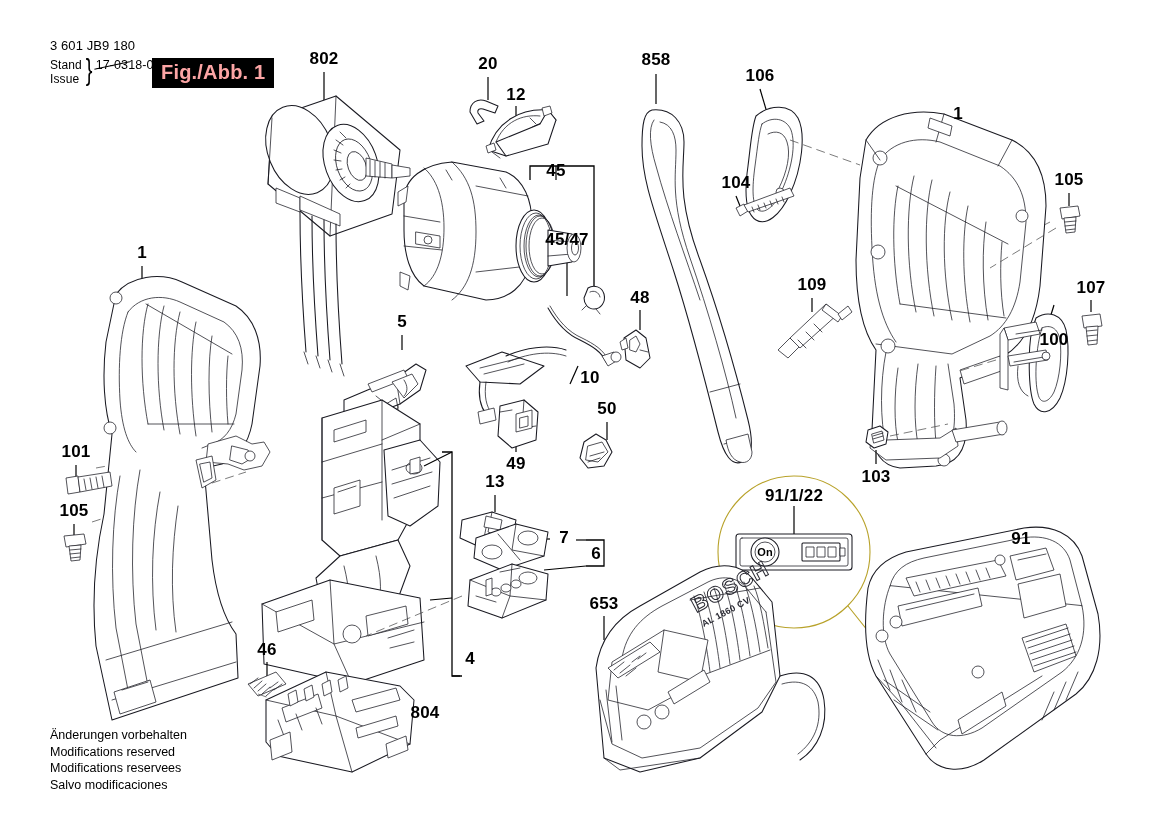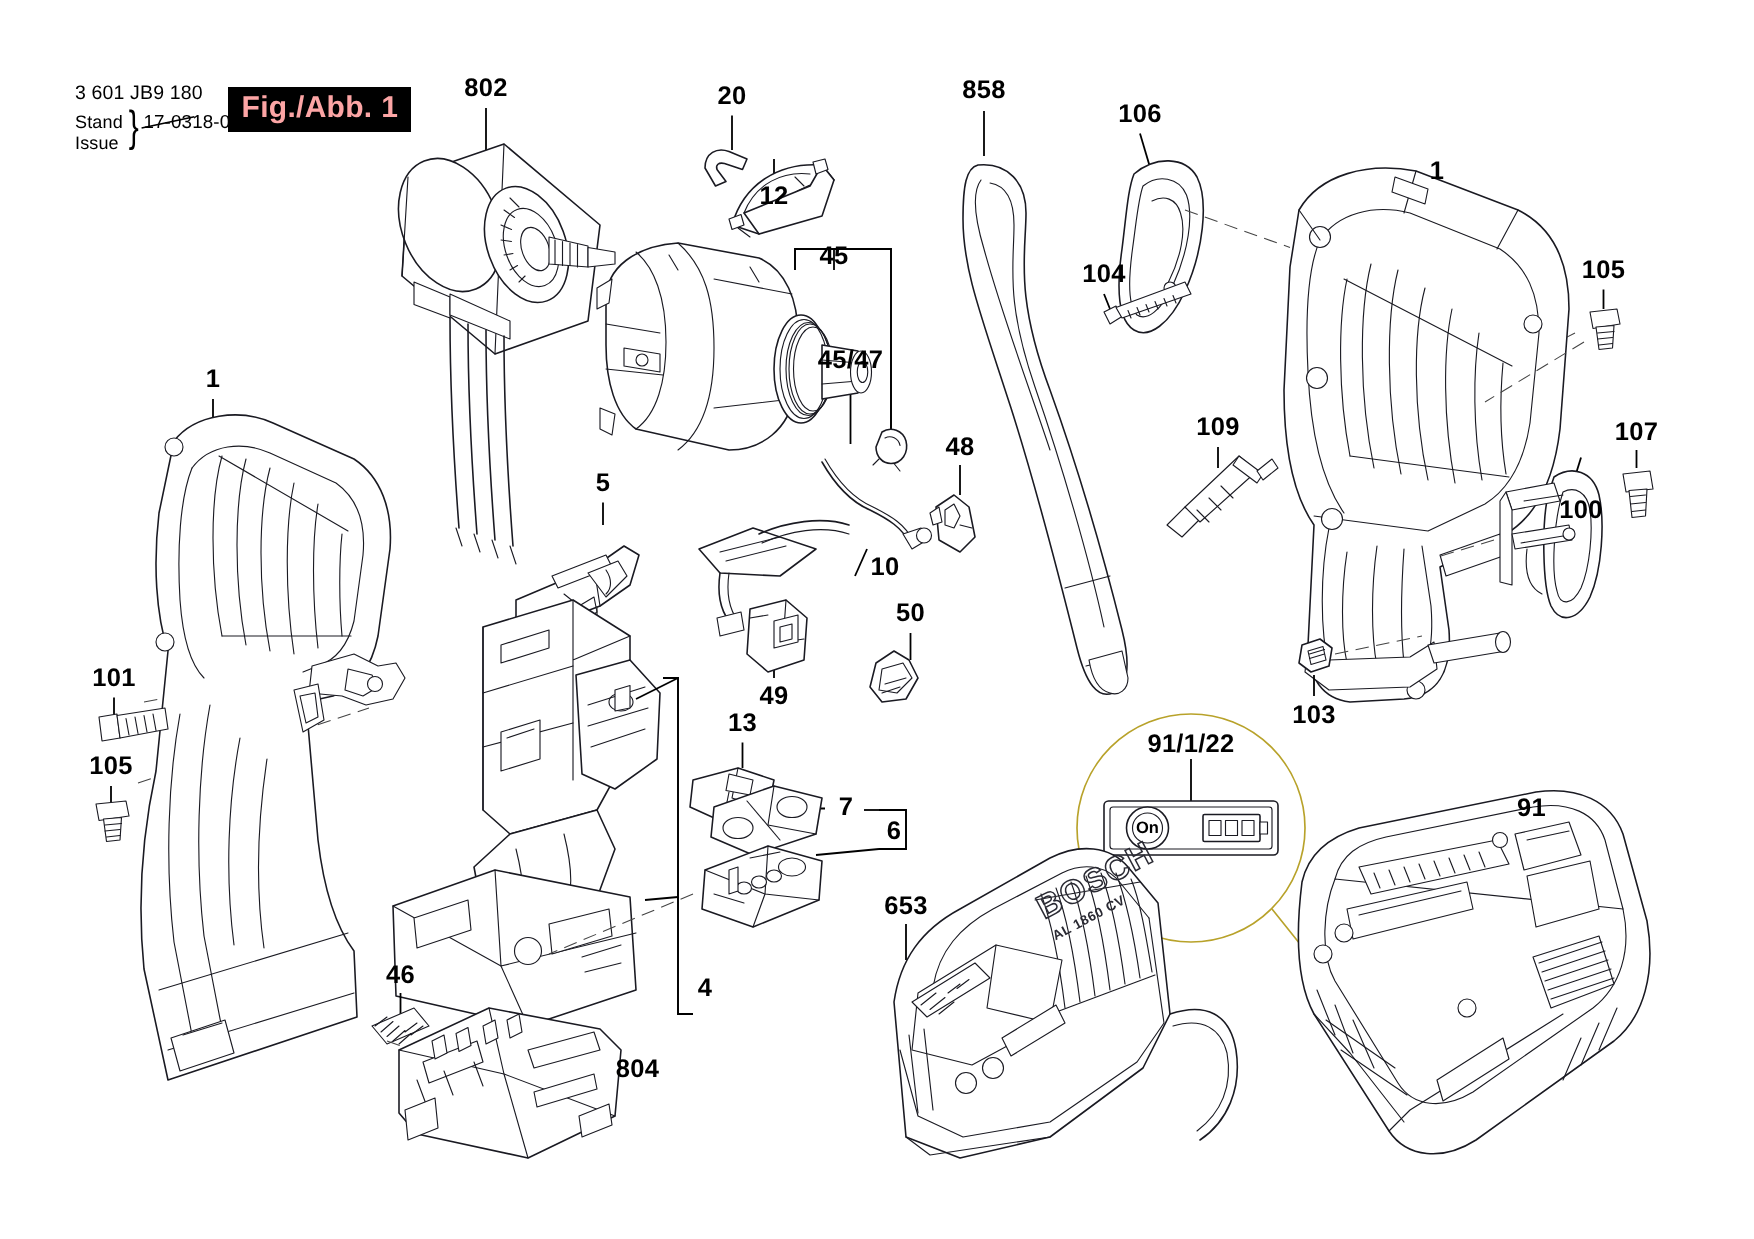--- a/index.html
+++ b/index.html
@@ -18,21 +18,20 @@
   #sheet {
     position: absolute; left: 0; top: 0;
     width: 1169px; height: 826px;
     background: #fff;
   }
   
   #header {
     position: absolute; left: 50px; top: 38px;
     font-size: 12.5px; line-height: 1.28;
     letter-spacing: .1px;
-    margin-top: 16px;
   }
   #partno { font-size: 13px; margin-bottom: 3px; white-space: nowrap; }
   .revrow { display: flex; align-items: flex-start; white-space: nowrap; }
   .revlabels {
     display: flex; flex-direction: column;
     font-size: 12px; line-height: 1.18;
   }
   .brace {
     font-size: 20px; line-height: 1.0;
     margin: 0 3px 0 4px;
@@ -615,21 +614,21 @@
       <circle class="wht2" cx="1000" cy="560" r="5"></circle>
       <path class="ln2" d="M884 680 L930 712 M894 700 L938 730"></path>
       <path class="wht2" d="M958 720 L1002 692 L1006 706 L962 734 Z"></path>
     </g>
 
   </svg>
   </div>
 
   <div class="lbl" style="left:324px;  top:59px;">802</div>
   <div class="lbl" style="left:488px;  top:64px;">20</div>
-  <div class="lbl" style="left:516px;  top:95px;margin-top:36px;">12</div>
+  <div class="lbl" style="left:516px;  top:95px;">12</div>
   <div class="lbl" style="left:656px;  top:60px;">858</div>
   <div class="lbl" style="left:760px;  top:76px;">106</div>
   <div class="lbl" style="left:958px;  top:114px;">1</div>
   <div class="lbl" style="left:556px;  top:171px;">45</div>
   <div class="lbl" style="left:736px;  top:183px;">104</div>
   <div class="lbl" style="left:1069px; top:180px;">105</div>
   <div class="lbl" style="left:567px;  top:240px;">45/47</div>
   <div class="lbl" style="left:142px;  top:253px;">1</div>
   <div class="lbl" style="left:640px;  top:298px;">48</div>
   <div class="lbl" style="left:812px;  top:285px;">109</div>
@@ -647,14 +646,20 @@
   <div class="lbl" style="left:596px;  top:554px;">6</div>
   <div class="lbl" style="left:1021px; top:539px;">91</div>
   <div class="lbl" style="left:604px;  top:604px;">653</div>
   <div class="lbl" style="left:470px;  top:659px;">4</div>
   <div class="lbl" style="left:267px;  top:650px;">46</div>
   <div class="lbl" style="left:425px;  top:713px;">804</div>
 
   <div class="lbl" style="left:794px; top:496px;">91/1/22</div>
   <div style="position:absolute; left:765px; top:552px; transform:translate(-50%,-50%); font-size:11px; font-weight:bold;">On</div>
 
+  <div id="footer">
+    <div>Änderungen vorbehalten</div>
+    <div>Modifications reserved</div>
+    <div>Modifications reservees</div>
+    <div>Salvo modificaciones</div>
+  </div>
 
 </div>
 
 </body></html>

